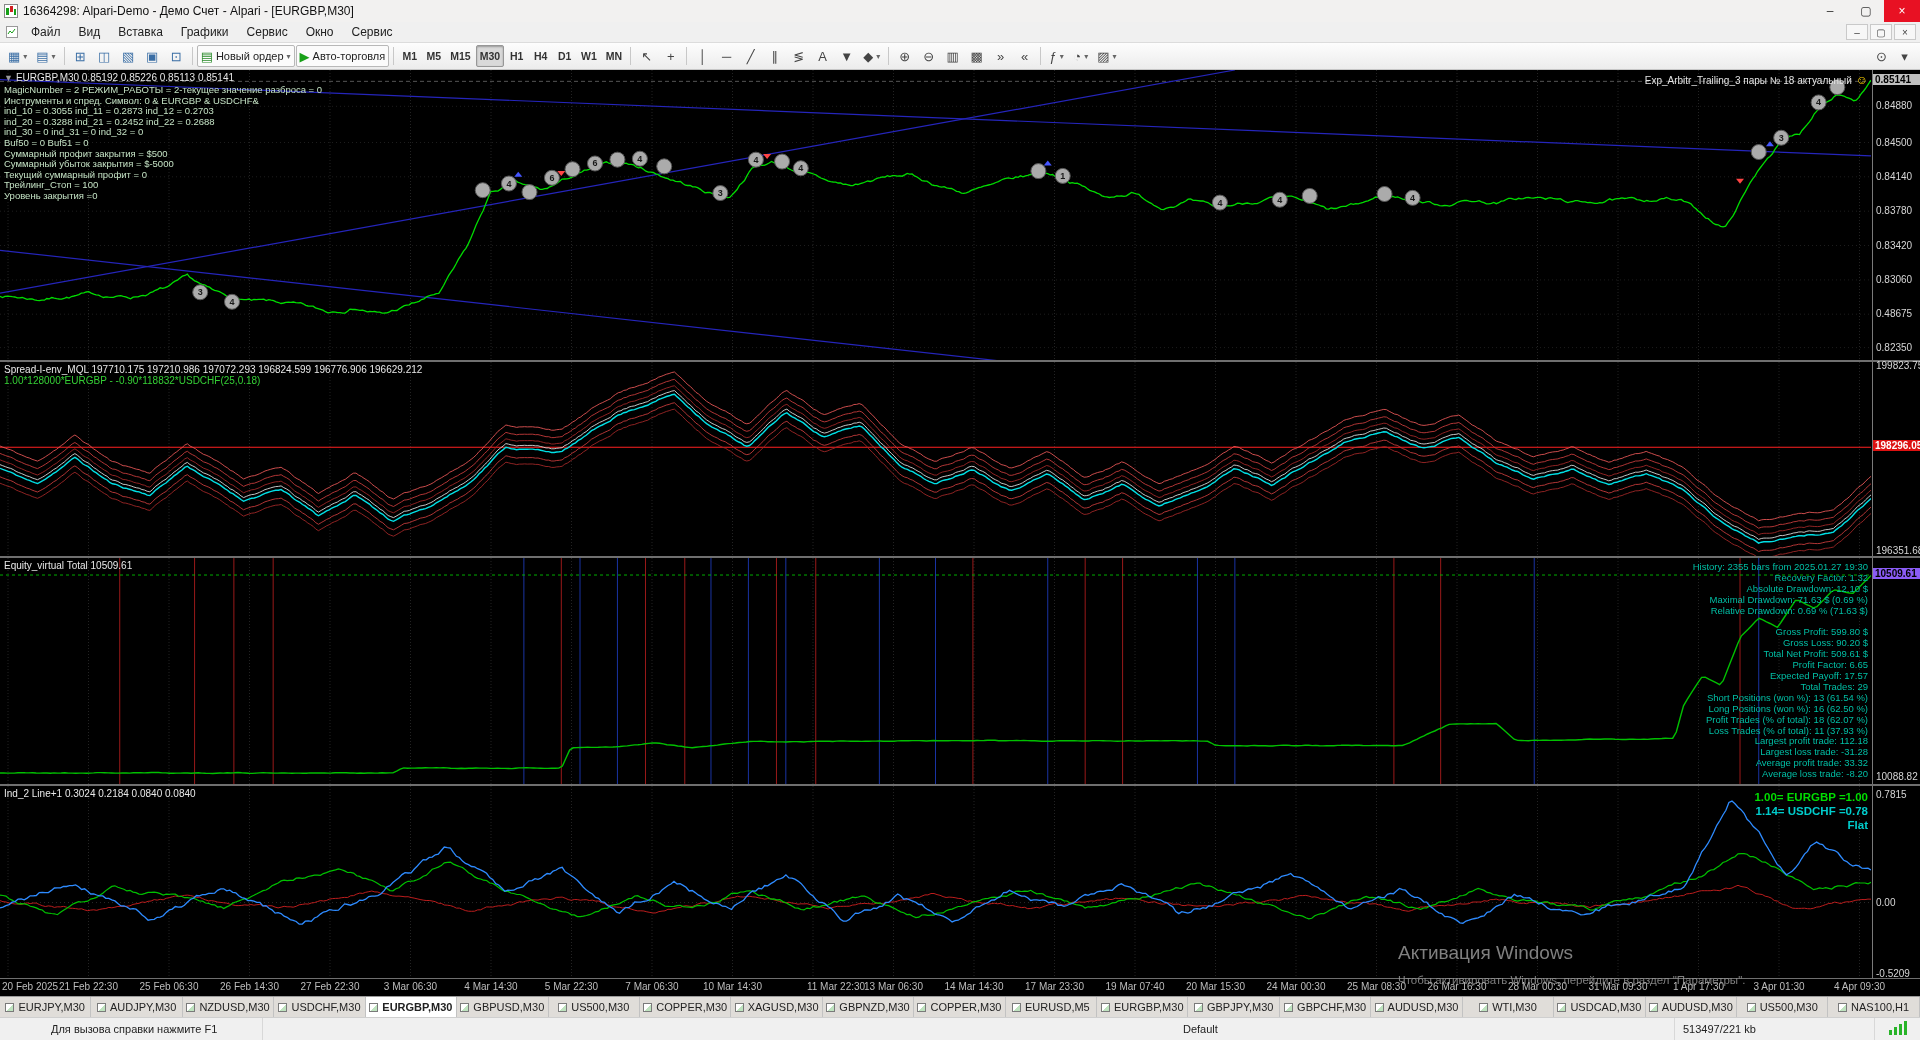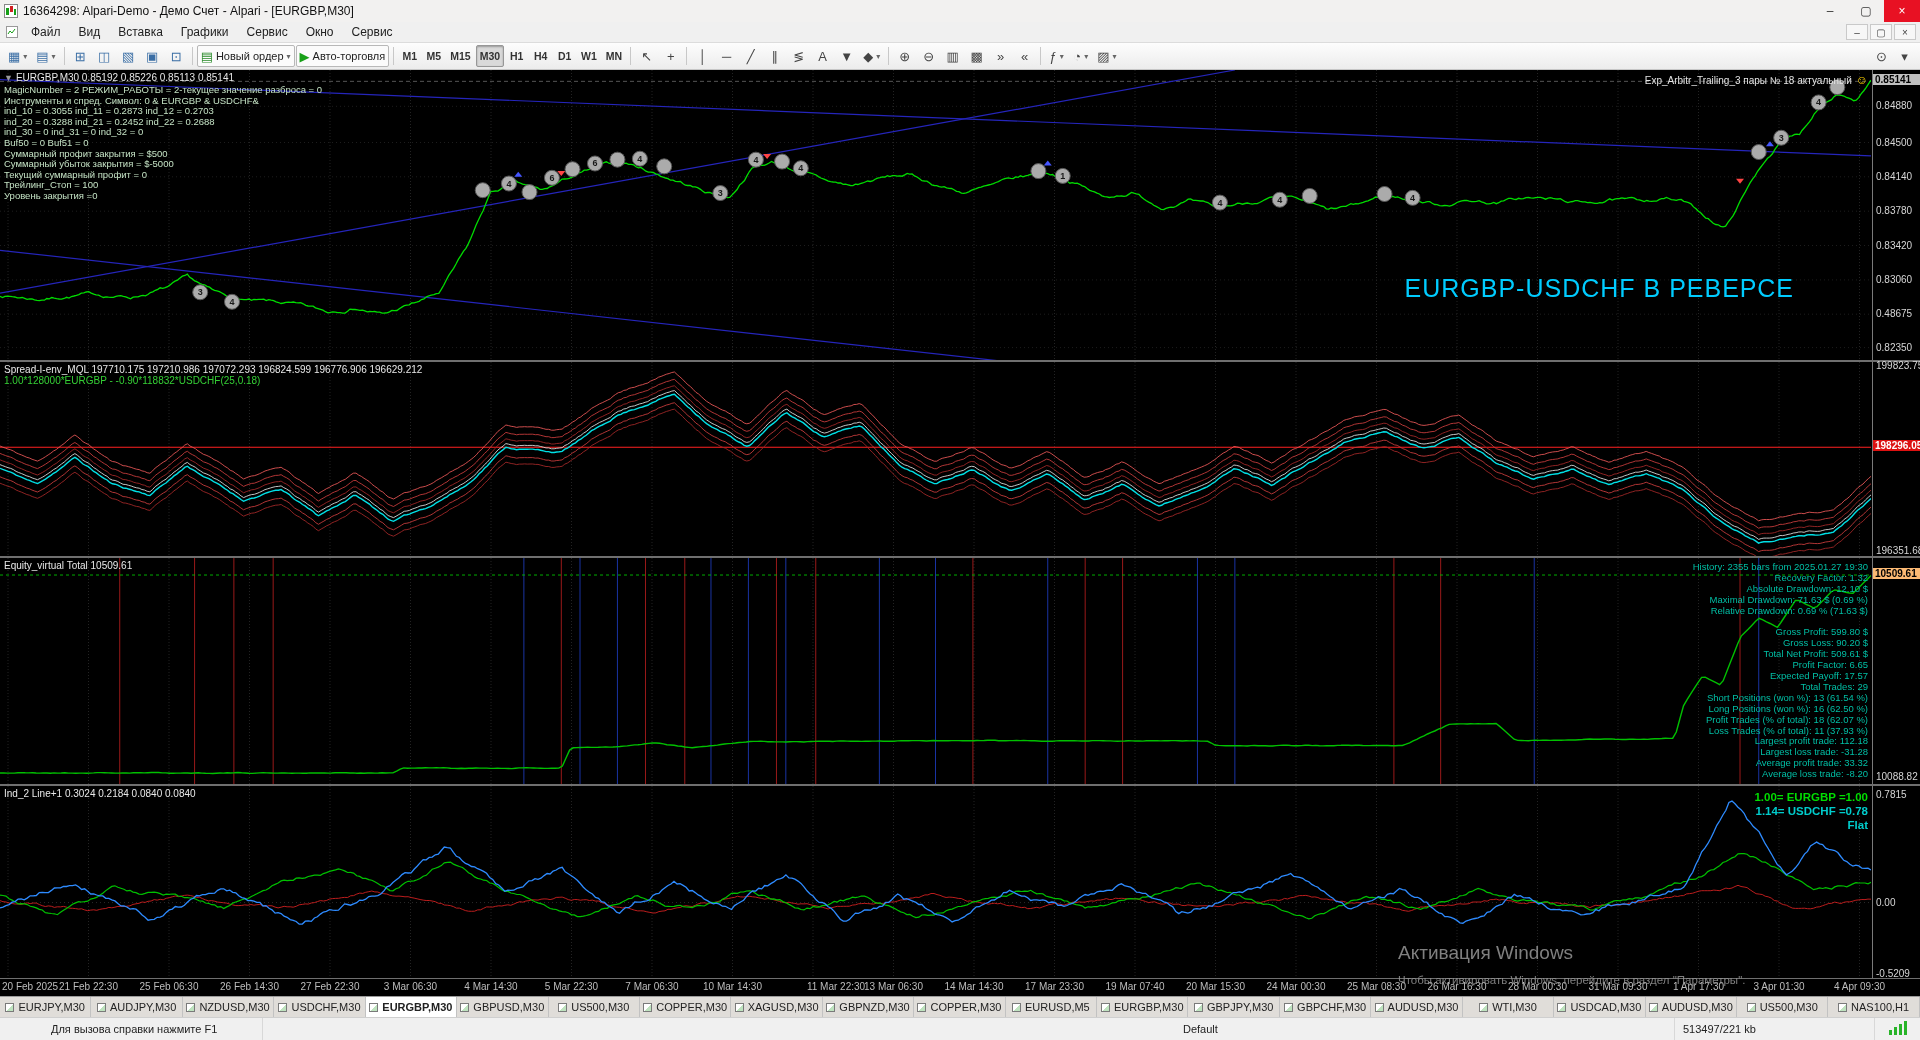--- a/index.html
+++ b/index.html
@@ -402,21 +402,20 @@
           <div>ind_20 = 0.3288 ind_21 = 0.2452 ind_22 = 0.2688</div>
           <div>ind_30 = 0 ind_31 = 0 ind_32 = 0</div>
           <div>Buf50 = 0 Buf51 = 0</div>
           <div>Суммарный профит закрытия = $500</div>
           <div>Суммарный убыток закрытия = $-5000</div>
           <div>Текущий суммарный профит = 0</div>
           <div>Трейлинг_Стоп = 100</div>
           <div>Уровень закрытия =0</div>
         </div>
       <div class="ea-name"><span>Exp_Arbitr_Trailing_3 пары № 18 актуальный</span><span class="smiley">☺</span></div>
-      <div class="big-overlay">EURGBP-USDCHF В РЕВЕРСЕ</div>
       <div class="scale" id="scale1">
           <div class="scale-label" style="top: 30.25px;">0.84880</div>
           <div class="scale-label" style="top: 66.5px;">0.84500</div>
           <div class="scale-label" style="top: 100.842px;">0.84140</div>
           <div class="scale-label" style="top: 135.184px; text-align: center;">0.83780</div>
           <div class="scale-label" style="top: 169.526px;">0.83420</div>
           <div class="scale-label" style="top: 203.868px;">0.83060</div>
           <div class="scale-label" style="top: 238.211px;">0.48675</div>
           <div class="scale-label" style="top: 271.599px;">0.82350</div>
           <div class="scale-tag" style="top: 4.35197px; background: rgb(192, 192, 192); color: rgb(0, 0, 0);">0.85141</div>
@@ -544,21 +543,21 @@
           <div>Long Positions (won %): 16 (62.50 %)</div>
           <div>Profit Trades (% of total): 18 (62.07 %)</div>
           <div>Loss Trades (% of total): 11 (37.93 %)</div>
           <div>Largest profit trade: 112.18</div>
           <div>Largest loss trade: -31.28</div>
           <div>Average profit trade: 33.32</div>
           <div>Average loss trade: -8.20</div>
         </div>
       <div class="scale" id="scale3">
           <div class="scale-label" style="top: 213.355px;">10088.82</div>
-          <div class="scale-tag" style="top: 10.0173px; background: #fdba74; color: rgb(0, 0, 0);">10509.61</div>
+          <div class="scale-tag" style="top: 10.0173px; background: #8b5cf6; color: rgb(0, 0, 0);">10509.61</div>
         </div>
     </div>
     <div class="psep"></div>
 
     <div class="panel" id="panel4" style="height:192px">
       <svg id="svg4" width="1871" height="192">
           <line x1="8" y1="0" x2="8" y2="192" stroke="#232323" stroke-dasharray="1,2" stroke-width="1"></line>
           <line x1="88.5" y1="0" x2="88.5" y2="192" stroke="#232323" stroke-dasharray="1,2" stroke-width="1"></line>
           <line x1="169" y1="0" x2="169" y2="192" stroke="#232323" stroke-dasharray="1,2" stroke-width="1"></line>
           <line x1="249.5" y1="0" x2="249.5" y2="192" stroke="#232323" stroke-dasharray="1,2" stroke-width="1"></line>

